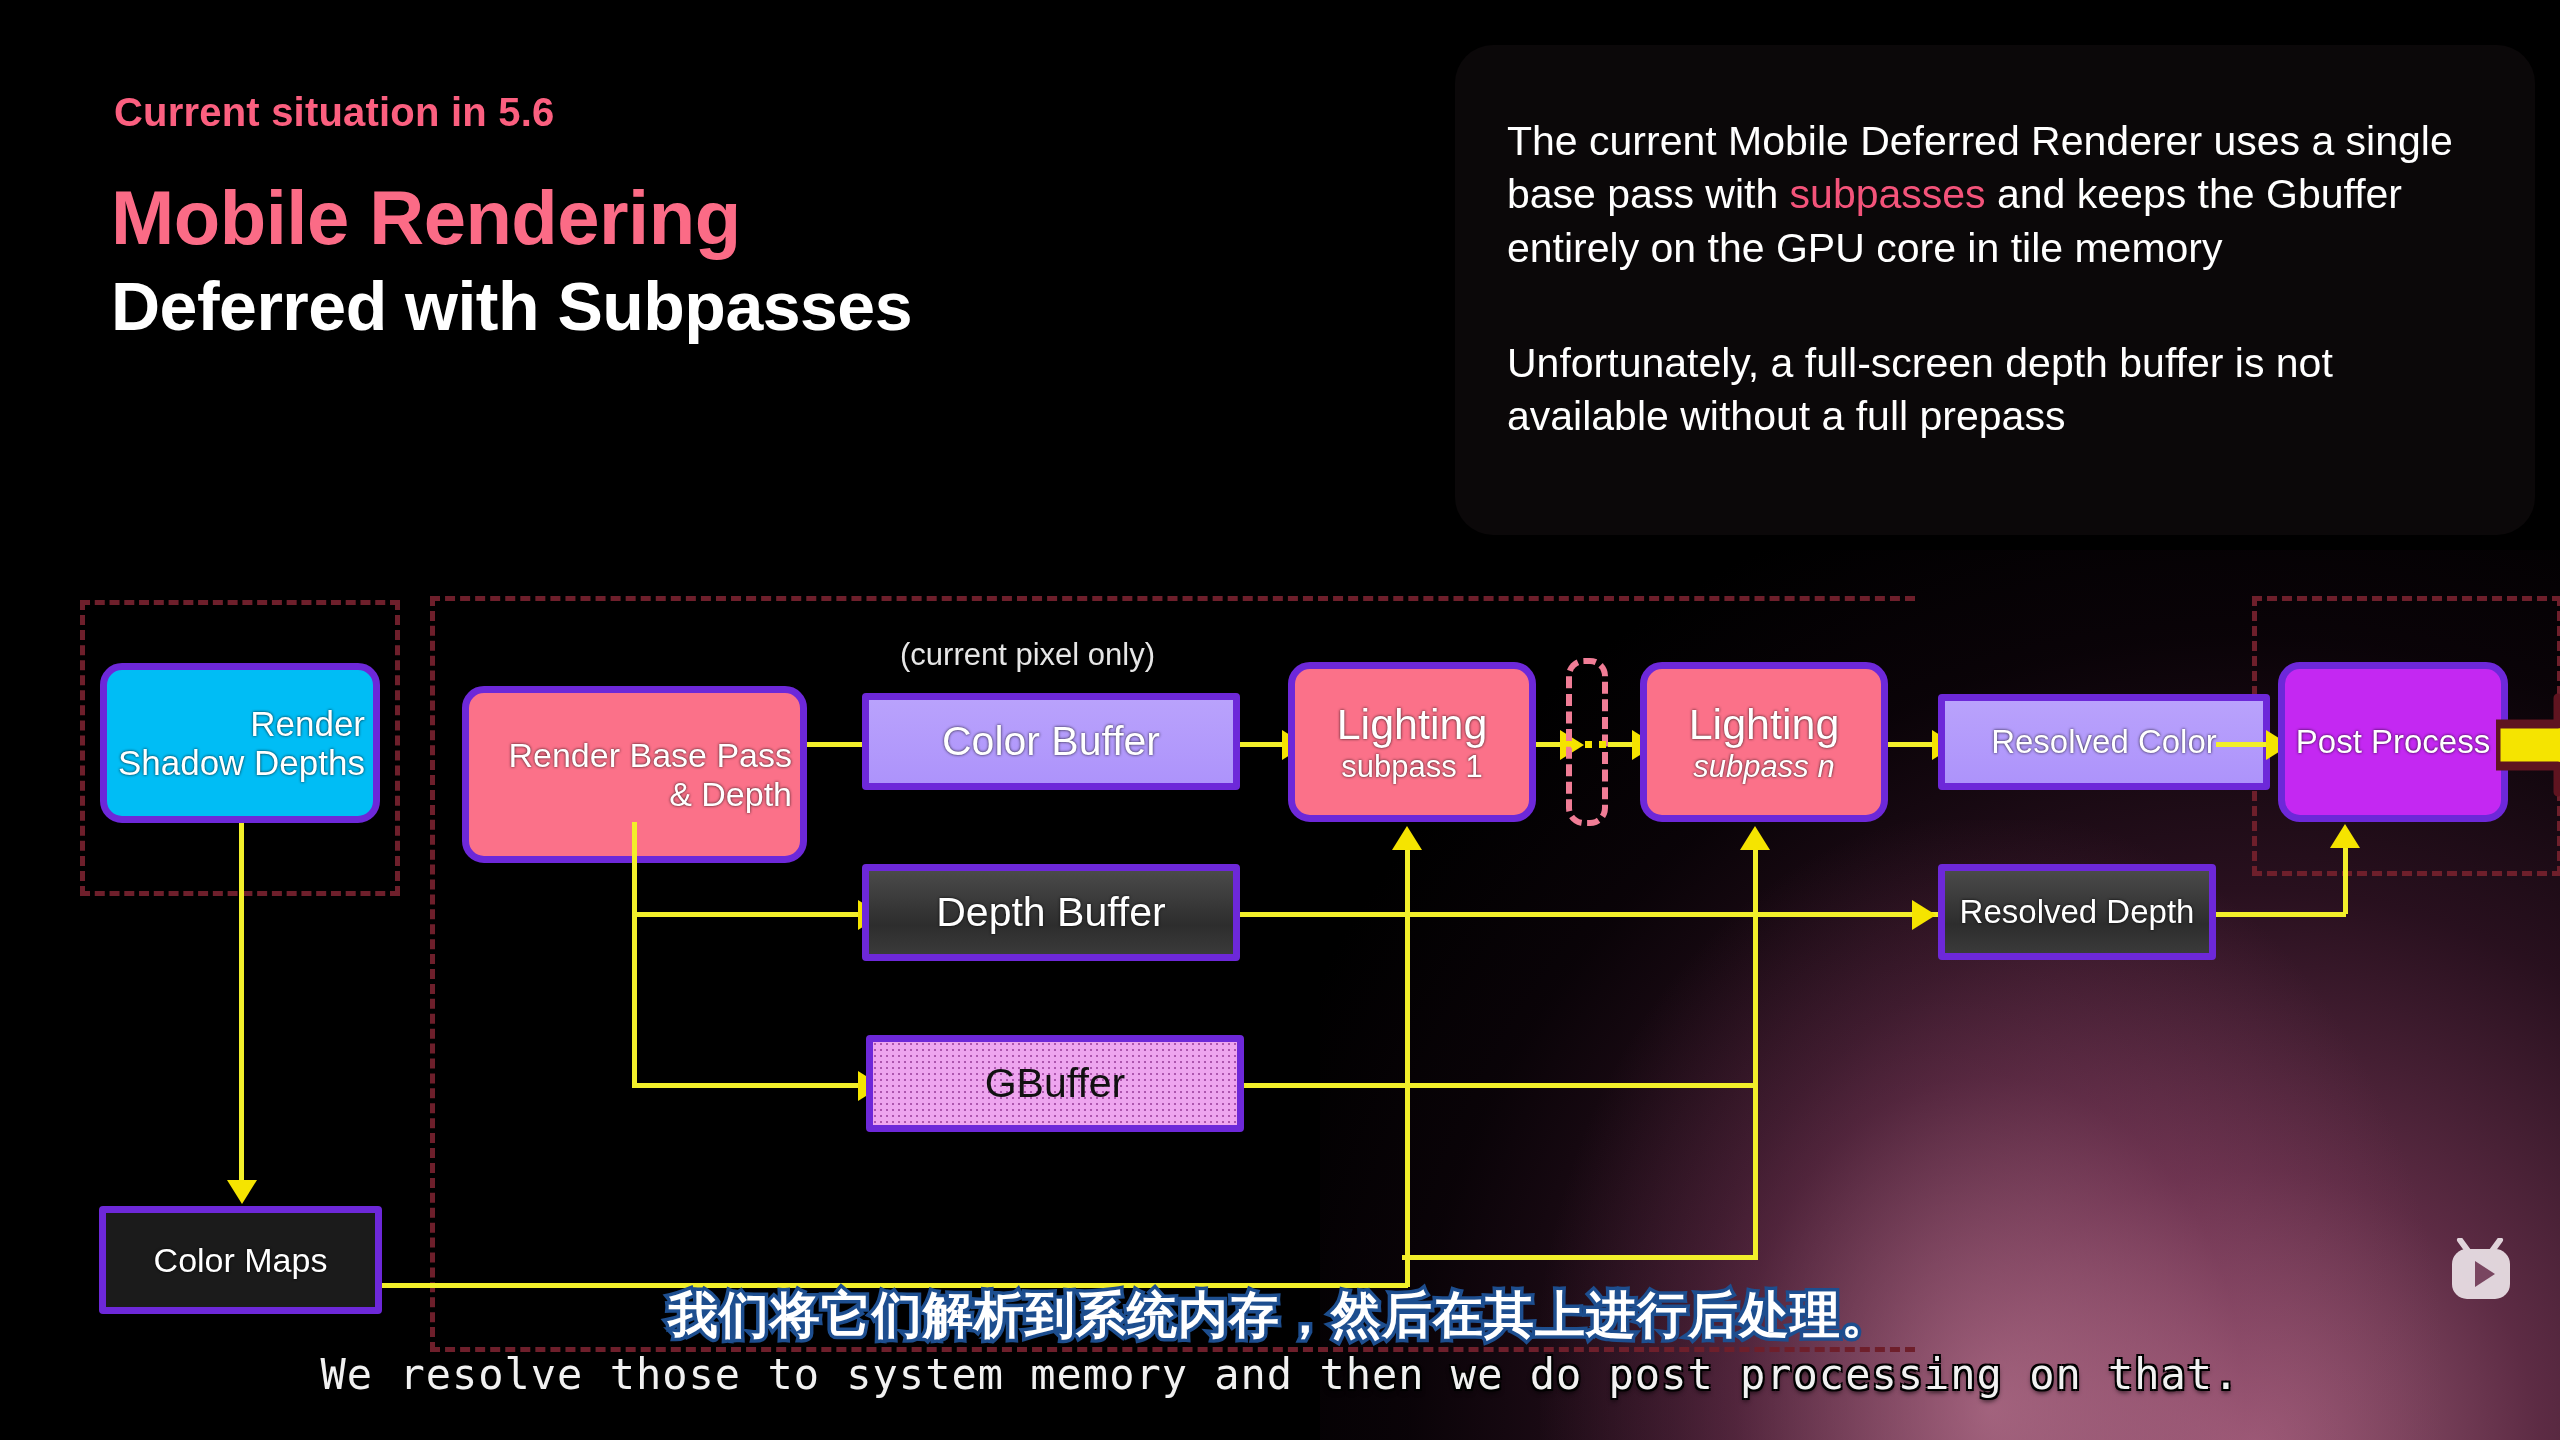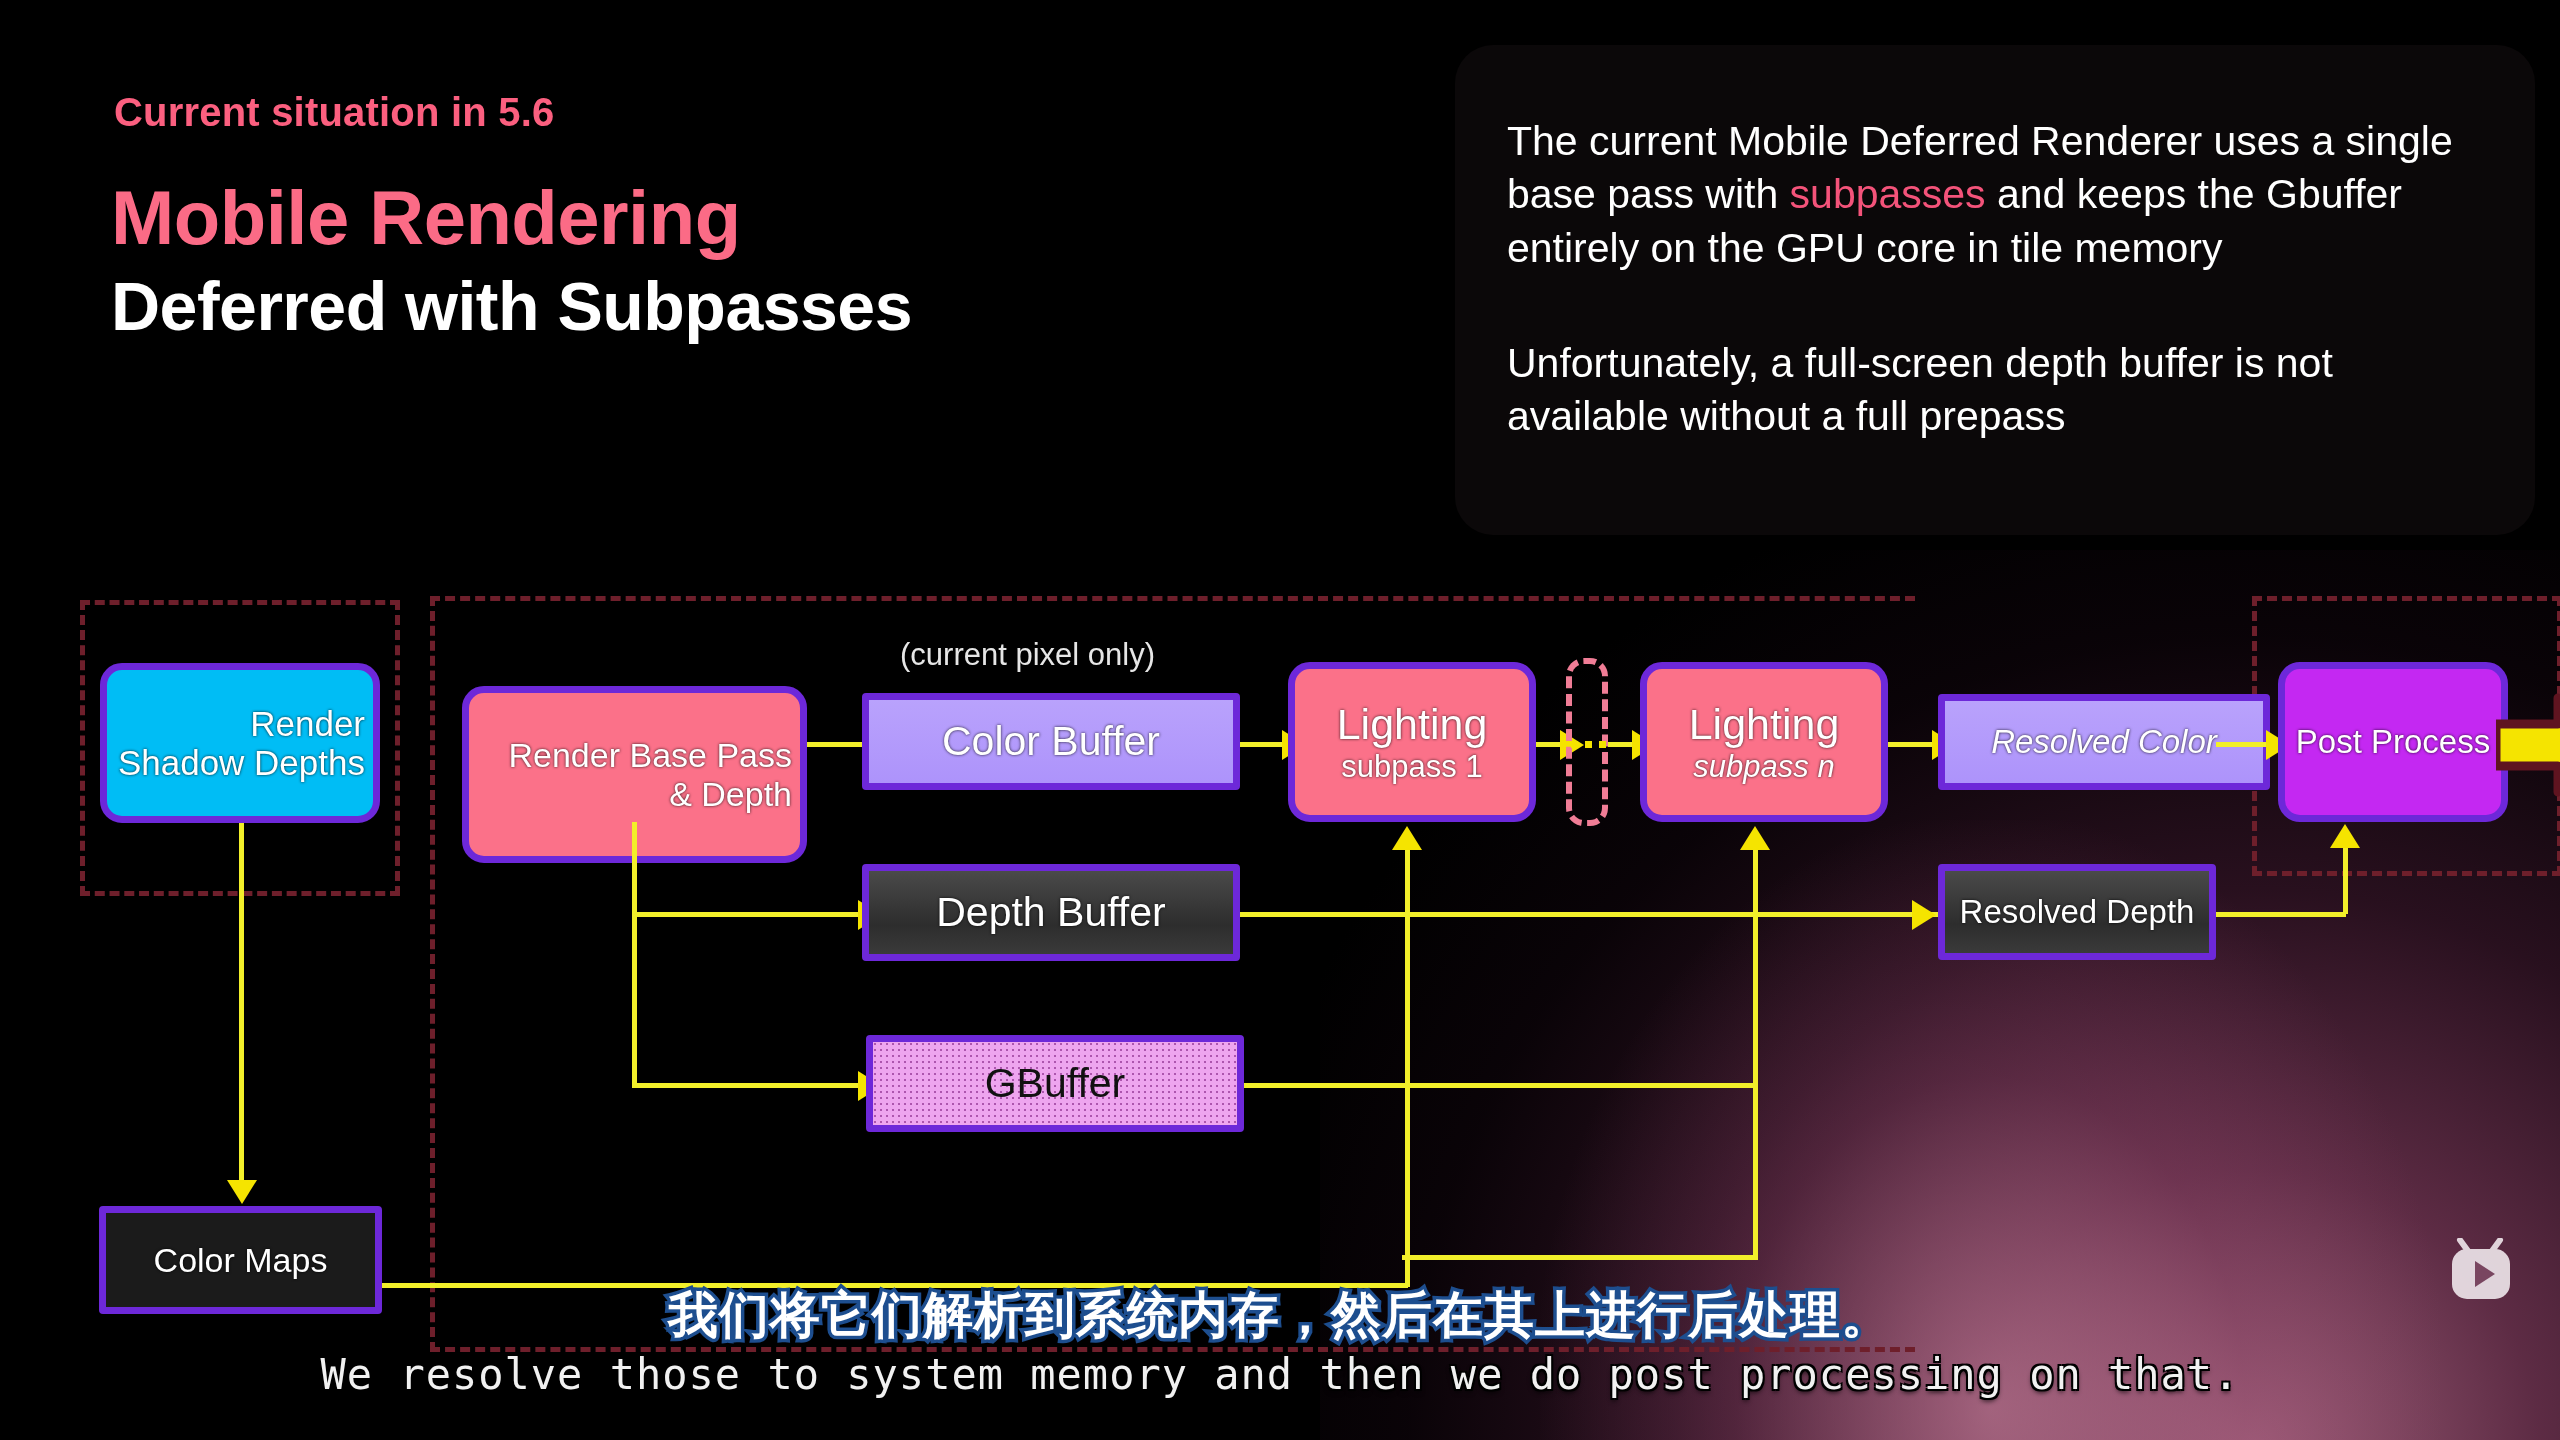--- a/index.html
+++ b/index.html
@@ -309,21 +309,21 @@
     <div class="arrow-r" style="left:1632px; top:730px;"></div>
 
     <div class="node n-round c-pink" style="left:1640px; top:662px; width:248px; height:160px; flex-direction:column; gap:2px;">
       <span class="nlabel" style="font-size:43px;">Lighting</span>
       <span class="nlabel" style="font-size:31px; font-style:italic;">subpass n</span>
     </div>
 
     <div class="edge edge-h" style="left:1888px; top:742px; width:50px;"></div>
     <div class="arrow-r" style="left:1932px; top:730px;"></div>
 
-    <div class="node n-rect c-purple" style="left:1938px; top:694px; width:332px; height:96px; font-size:33px; flex-direction:column;font-style:italic;">
+    <div class="node n-rect c-purple" style="left:1938px; top:694px; width:332px; height:96px; font-size:33px; flex-direction:column;">
       <span class="nlabel">Resolved Color</span>
     </div>
     <div class="edge edge-h" style="left:2216px; top:742px; width:56px;"></div>
     <div class="arrow-r" style="left:2266px; top:730px;"></div>
 
     <div class="node n-rect c-gray" style="left:1938px; top:864px; width:278px; height:96px; font-size:33px; flex-direction:column;">
       <span class="nlabel">Resolved Depth</span>
     </div>
 
     <div class="edge edge-h" style="left:2216px; top:912px; width:130px;"></div>

